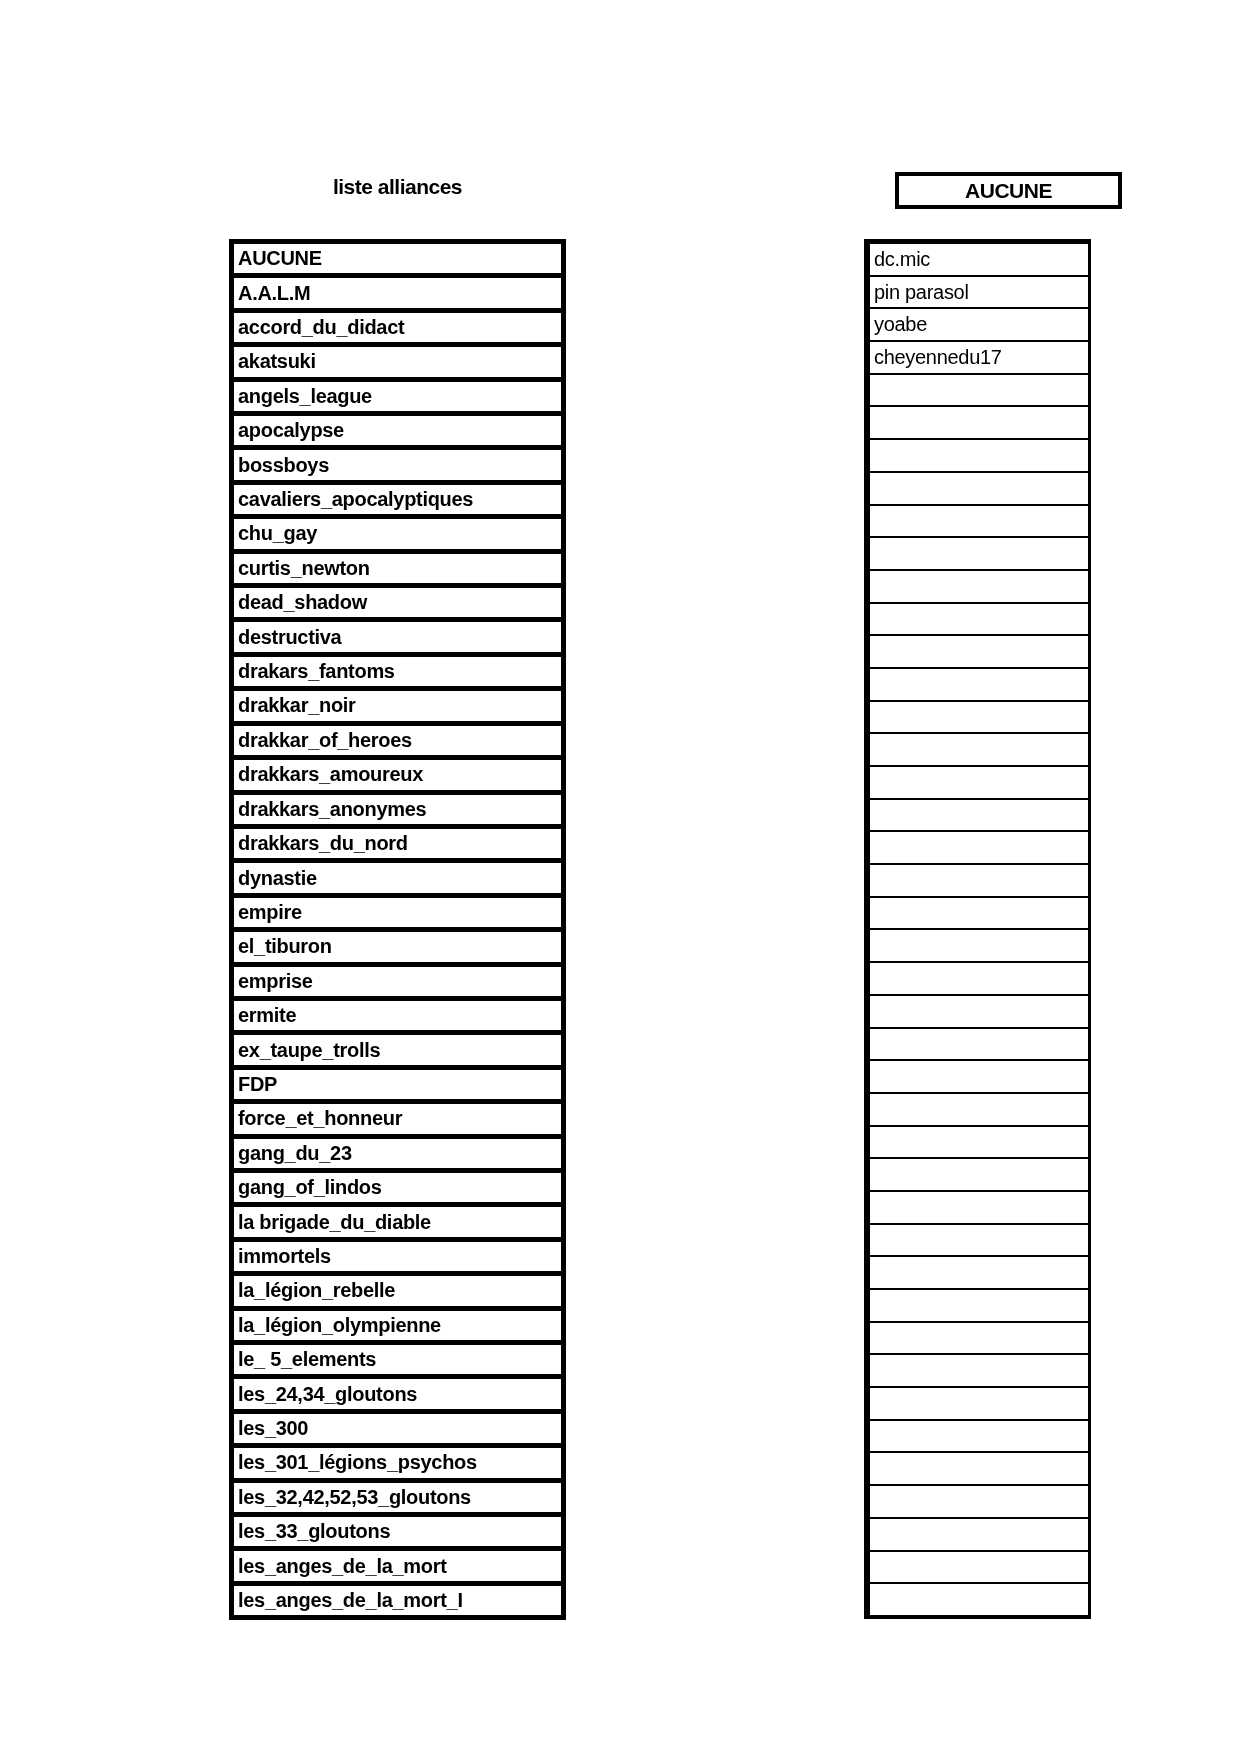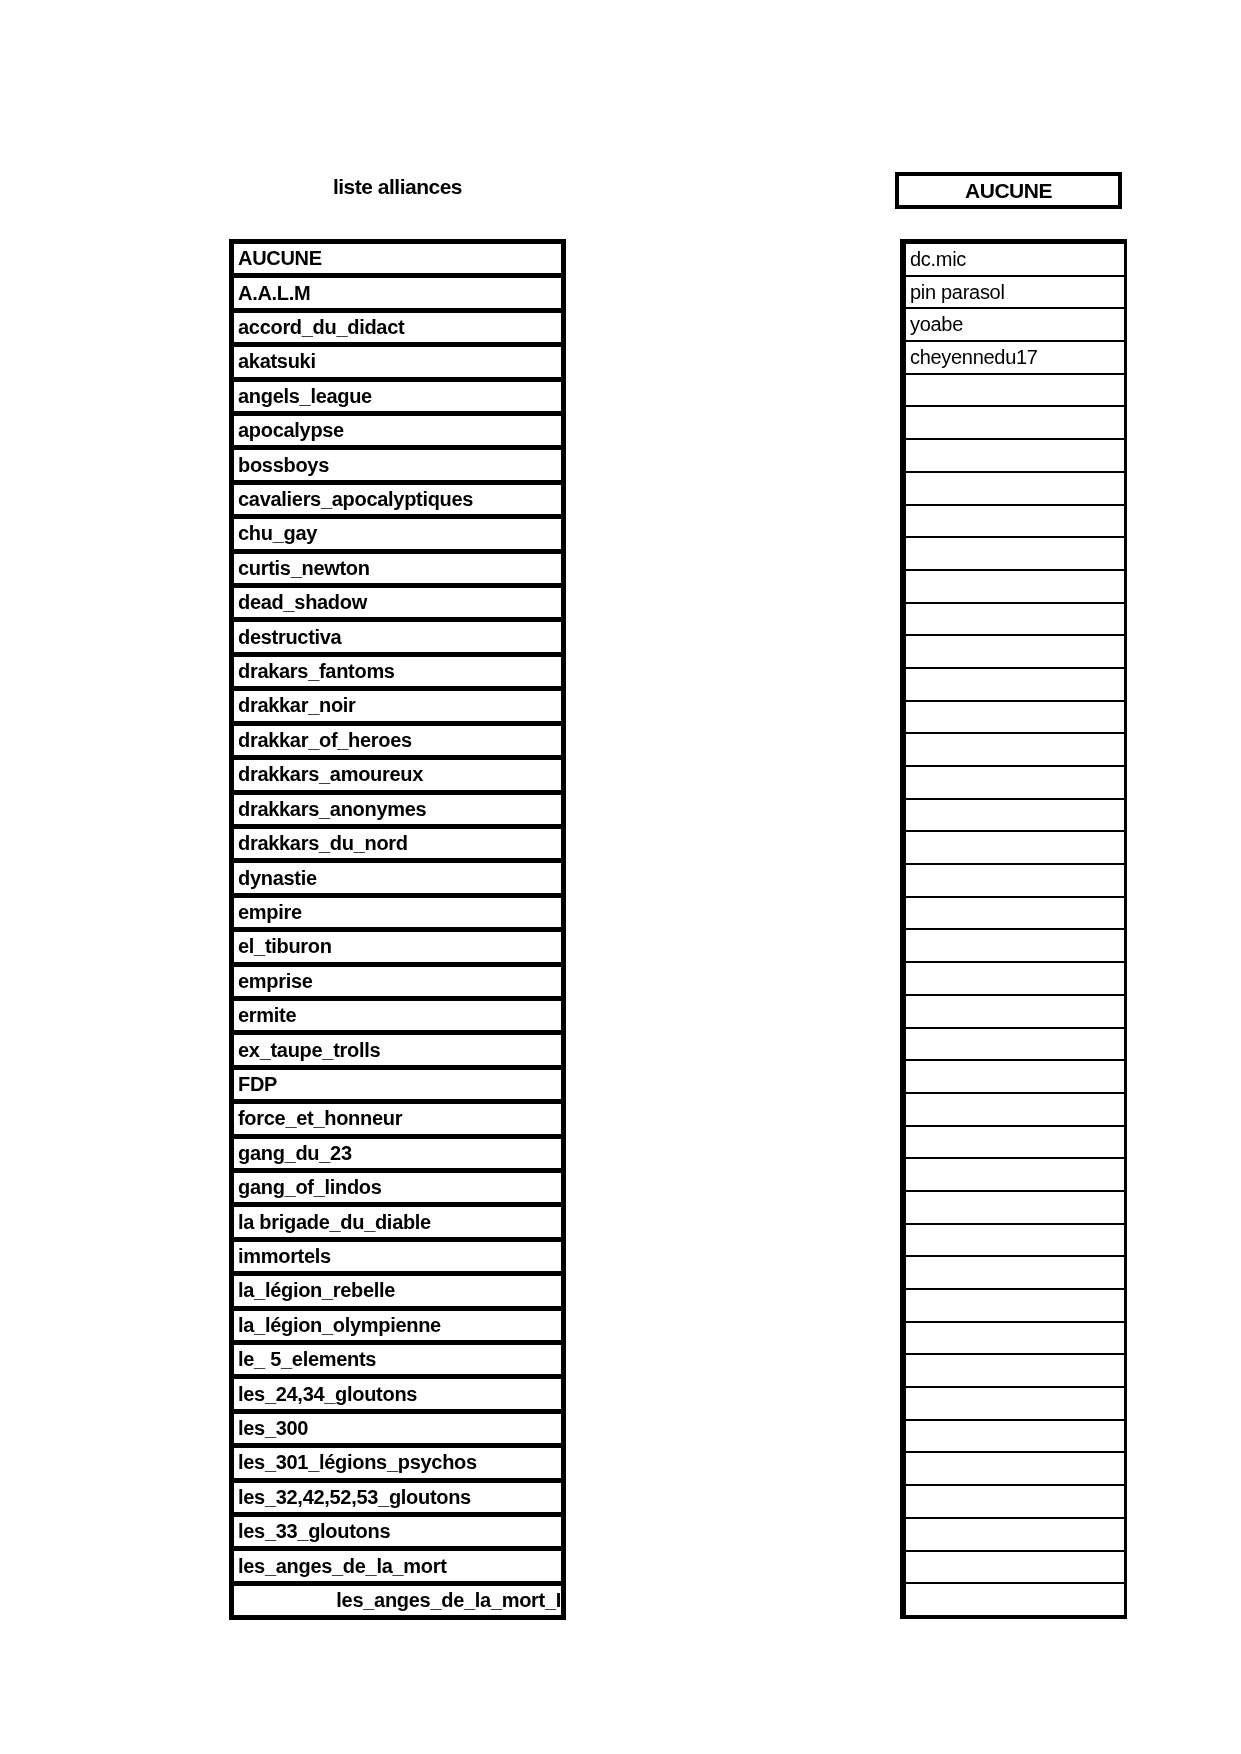--- a/index.html
+++ b/index.html
@@ -68,25 +68,24 @@
     align-items: center;
     padding-left: 4px;
     font-size: 20px;
     font-weight: bold;
     letter-spacing: -0.3px;
     white-space: nowrap;
     overflow: hidden;
   }
   .alliances-table .cell:last-child {
     border-bottom: none;
-    justify-content: flex-end;
   }
   .members-table {
     position: absolute;
-    left: 900px;
+    left: 864px;
     top: 239px;
     width: 227px;
     height: 1380px;
     box-sizing: border-box;
     border-top: 5px solid #000000;
     border-left: 6px solid #000000;
     border-right: 3px solid #000000;
     border-bottom: 4px solid #000000;
     display: flex;
     flex-direction: column;

